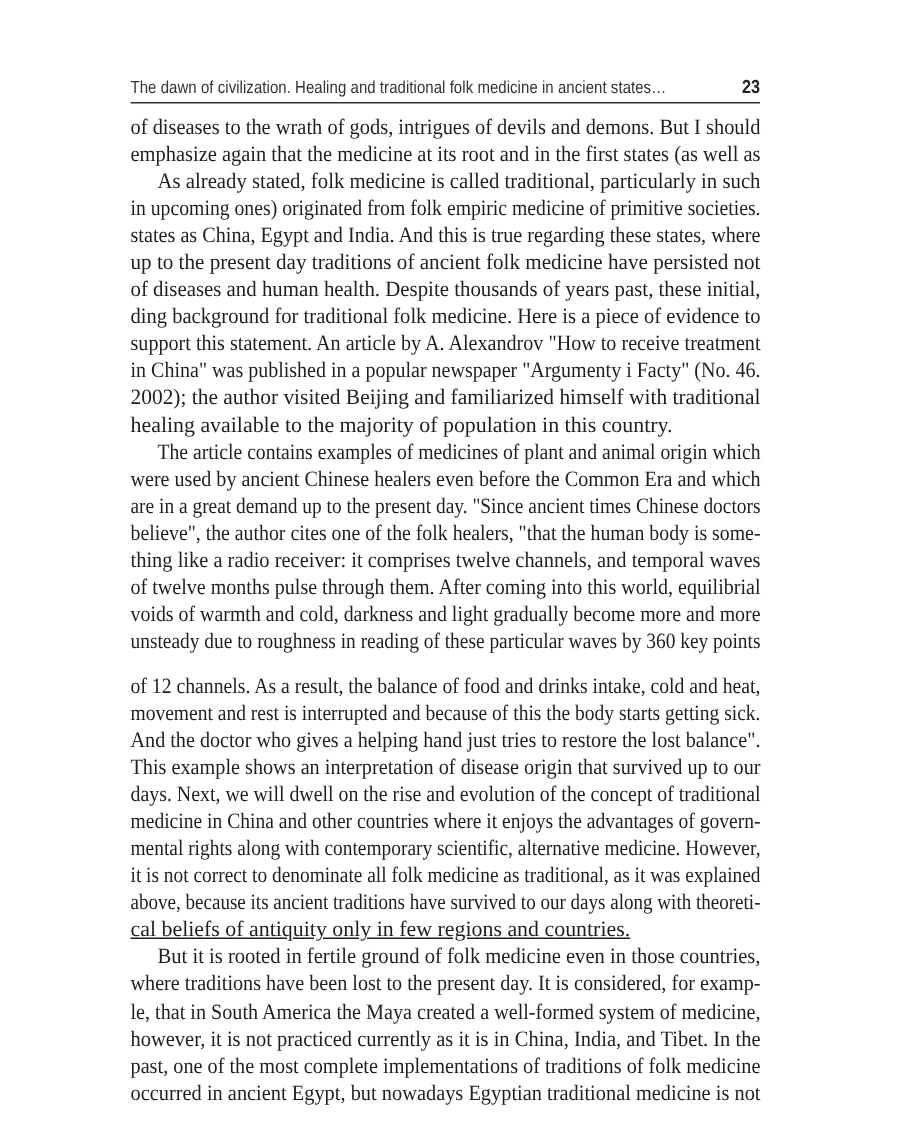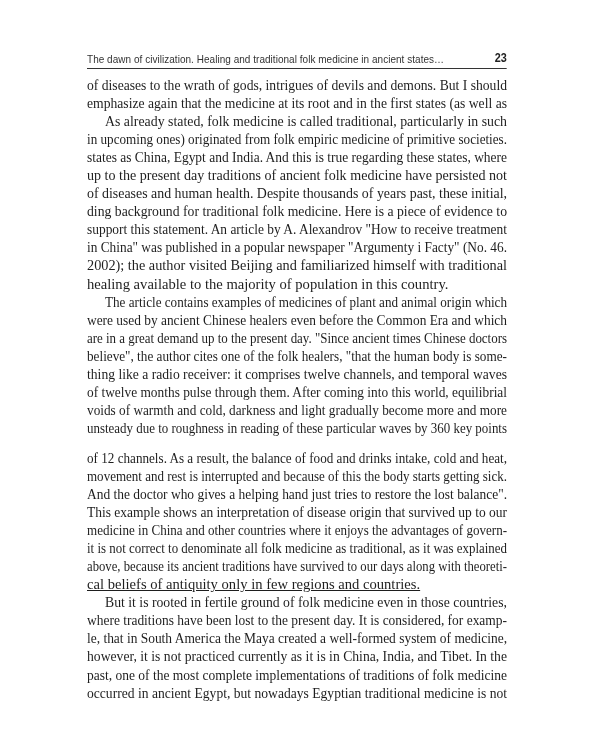--- a/index.html
+++ b/index.html
@@ -50,21 +50,23 @@
       <div class="line" style="display: block;"><span style="display: inline-block; transform: scaleX(0.88628); transform-origin: left top;">are in a great demand up to the present day. "Since  ancient times Chinese doctors</span></div>
       <div class="line" style="display: block;"><span style="display: inline-block; transform: scaleX(0.904807); transform-origin: left top;">believe", the author cites one of the folk healers, "that the human body is some-</span></div>
       <div class="line" style="display: block;"><span style="display: inline-block; transform: scaleX(0.933722); transform-origin: left top;">thing like a radio receiver: it comprises twelve channels, and temporal waves</span></div>
       <div class="line" style="display: block;"><span style="display: inline-block; transform: scaleX(0.916187); transform-origin: left top;">of twelve months pulse  through them. After coming into this world, equilibrial</span></div>
       <div class="line" style="display: block;"><span style="display: inline-block; transform: scaleX(0.908262); transform-origin: left top;">voids of warmth and cold, darkness and light gradually become more and more</span></div>
       <div class="line" style="display: block;"><span style="display: inline-block; transform: scaleX(0.886485); transform-origin: left top;">unsteady due to roughness in reading of these particular waves by 360 key points</span></div>
       <div class="line" style="display: block; margin-top: 12px;"><span style="display: inline-block; transform: scaleX(0.900412); transform-origin: left top;">of 12 channels. As a result, the balance of food and drinks intake, cold and heat,</span></div>
       <div class="line" style="display: block;"><span style="display: inline-block; transform: scaleX(0.891809); transform-origin: left top;">movement and rest is interrupted and because of this the body starts getting sick.</span></div>
       <div class="line" style="display: block;"><span style="display: inline-block; transform: scaleX(0.920579); transform-origin: left top;">And the doctor who gives a helping hand just tries to restore the lost balance".</span></div>
       <div class="line" style="display: block;"><span style="display: inline-block; transform: scaleX(0.923584); transform-origin: left top;">This example shows an interpretation of disease origin that survived up to our</span></div>
+      <div class="line" style="display: block;"><span style="display: inline-block; transform: scaleX(0.907464); transform-origin: left top;">days. Next, we will dwell on the rise and evolution of the concept of traditional</span></div>
       <div class="line" style="display: block;"><span style="display: inline-block; transform: scaleX(0.893439); transform-origin: left top;">medicine in China and other countries where it enjoys the advantages of govern-</span></div>
+      <div class="line" style="display: block;"><span style="display: inline-block; transform: scaleX(0.886134); transform-origin: left top;">mental rights along with contemporary scientific, alternative medicine. However,</span></div>
       <div class="line" style="display: block;"><span style="display: inline-block; transform: scaleX(0.885026); transform-origin: left top;">it is not correct to denominate all folk medicine as traditional, as it was explained</span></div>
       <div class="line" style="display: block;"><span style="display: inline-block; transform: scaleX(0.870156); transform-origin: left top;">above, because its ancient traditions have survived to our days along with theoreti-</span></div>
       <div class="line last" style="display: block; text-decoration: underline;"><span>cal beliefs of antiquity only in few regions and countries.</span></div>
       <div class="line indent" style="display: block;"><span style="display: inline-block; transform: scaleX(0.941039); transform-origin: left top;">But it is rooted in fertile ground of folk medicine even in those countries,</span></div>
       <div class="line" style="display: block;"><span style="display: inline-block; transform: scaleX(0.921495); transform-origin: left top;">where traditions have been lost to the present day. It is considered, for examp-</span></div>
       <div class="line" style="display: block;"><span style="display: inline-block; transform: scaleX(0.920422); transform-origin: left top;">le, that in South America the Maya  created a well-formed system of medicine,</span></div>
       <div class="line" style="display: block;"><span style="display: inline-block; transform: scaleX(0.935607); transform-origin: left top;">however, it is not practiced currently as it is in China, India, and Tibet. In the</span></div>
       <div class="line" style="display: block;"><span style="display: inline-block; transform: scaleX(0.925238); transform-origin: left top;">past, one of the most complete implementations of traditions of folk medicine</span></div>
       <div class="line" style="display: block;"><span style="display: inline-block; transform: scaleX(0.931103); transform-origin: left top;">occurred in ancient Egypt, but nowadays Egyptian traditional medicine is not</span></div>
     </div>

